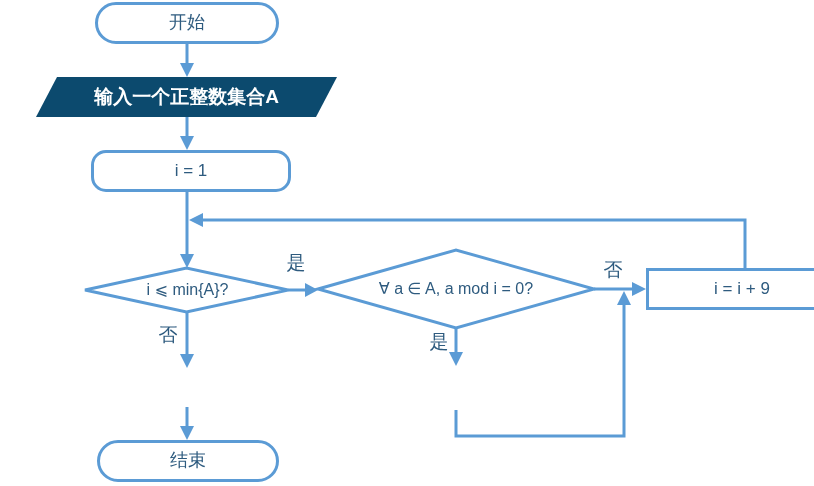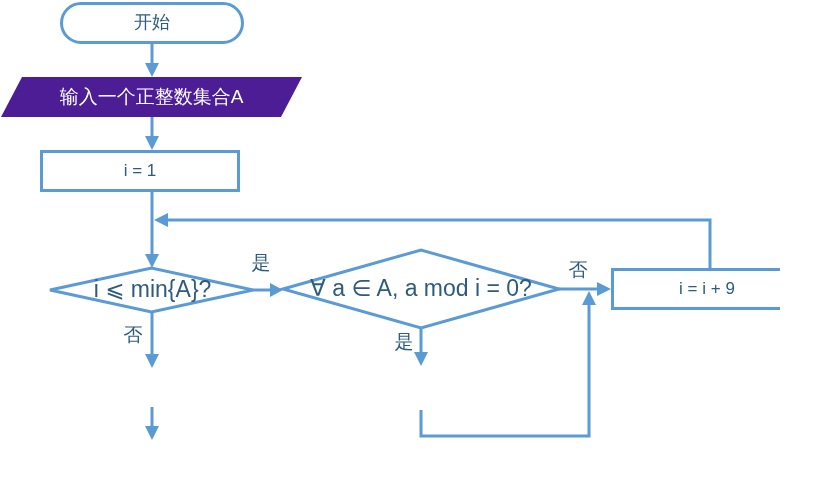--- a/index.html
+++ b/index.html
@@ -2,20 +2,21 @@
 <html><head>
 <meta charset="utf-8">
 <style>
   html,body{margin:0;padding:0;background:#ffffff;}
   #canvas{
     position:relative;
     width:780px;height:486px;
     background:#ffffff;
     font-family:"Liberation Sans","DejaVu Sans",sans-serif;
     overflow:hidden;
+    margin-left:35px;
   }
   #wires{position:absolute;left:0;top:0;width:814px;height:486px;}
 
   .node{
     position:absolute;
     display:flex;align-items:center;justify-content:center;
     box-sizing:border-box;
     color:#2E5B7F;
     font-size:17px;
     text-align:center;
@@ -25,42 +26,42 @@
     border:3px solid #5B9BD5;
     border-radius:21px;
     background:#ffffff;
     font-size:18px;
   }
   .rect{
     border:3px solid #5B9BD5;
     background:#ffffff;
   }
   .para{
-    background:#4c1d95;
+    background:#0c4a6e;
     color:#ffffff;
-    font-weight:normal;
+    font-weight:bold;
     font-size:19px;
   }
   .decision-text{
     background:transparent;
-    font-size:23px;
+    font-size:16px;
   }
   .edge-label{
     position:absolute;
     width:36px;
     text-align:center;
     color:#2E5B7F;
     font-size:19px;
   }
 
   
   #node-start   {left:60px;  top:2px;   width:184px; height:42px;}
   #node-input   {left:1px;   top:77px;  width:301px; height:40px;
                  clip-path:polygon(21px 0, 100% 0, calc(100% - 21px) 100%, 0 100%);}
-  #node-init    {left:40px;  top:150px; width:200px; height:42px;}
+  #node-init    {left:56px;  top:150px; width:200px; height:42px;border-radius:15px;}
   #text-condmin {left:60px;  top:279px; width:185px; height:22px;}
   #text-condmod {left:299px; top:278px; width:244px; height:22px;}
   #node-inc     {left:611px; top:268px; width:192px; height:42px;}
   #node-assign  {left:322px; top:366px; width:200px; height:44px;}
   #node-output  {left:30px;  top:368px; width:246px; height:39px;
                  clip-path:polygon(18px 0, 100% 0, calc(100% - 18px) 100%, 0 100%);}
   #node-end     {left:62px;  top:440px; width:182px; height:42px;}
 
   #label-yes1{left:243px; top:250px;}
   #label-no1 {left:115px; top:322px;}
@@ -122,19 +123,22 @@
   <div class="node decision-text" id="text-condmod">
     <span>∀ a ∈ A, a mod i = 0?</span>
   </div>
 
   <div class="node rect" id="node-inc">
     <span>i = i + 9</span>
   </div>
 
 
 
+  <div class="node stadium" id="node-end">
+    <span>结束</span>
+  </div>
 
   <div class="edge-label" id="label-yes1">是</div>
   <div class="edge-label" id="label-no1">否</div>
   <div class="edge-label" id="label-no2">否</div>
   <div class="edge-label" id="label-yes2">是</div>
 
 </div>
 
 </body></html>

